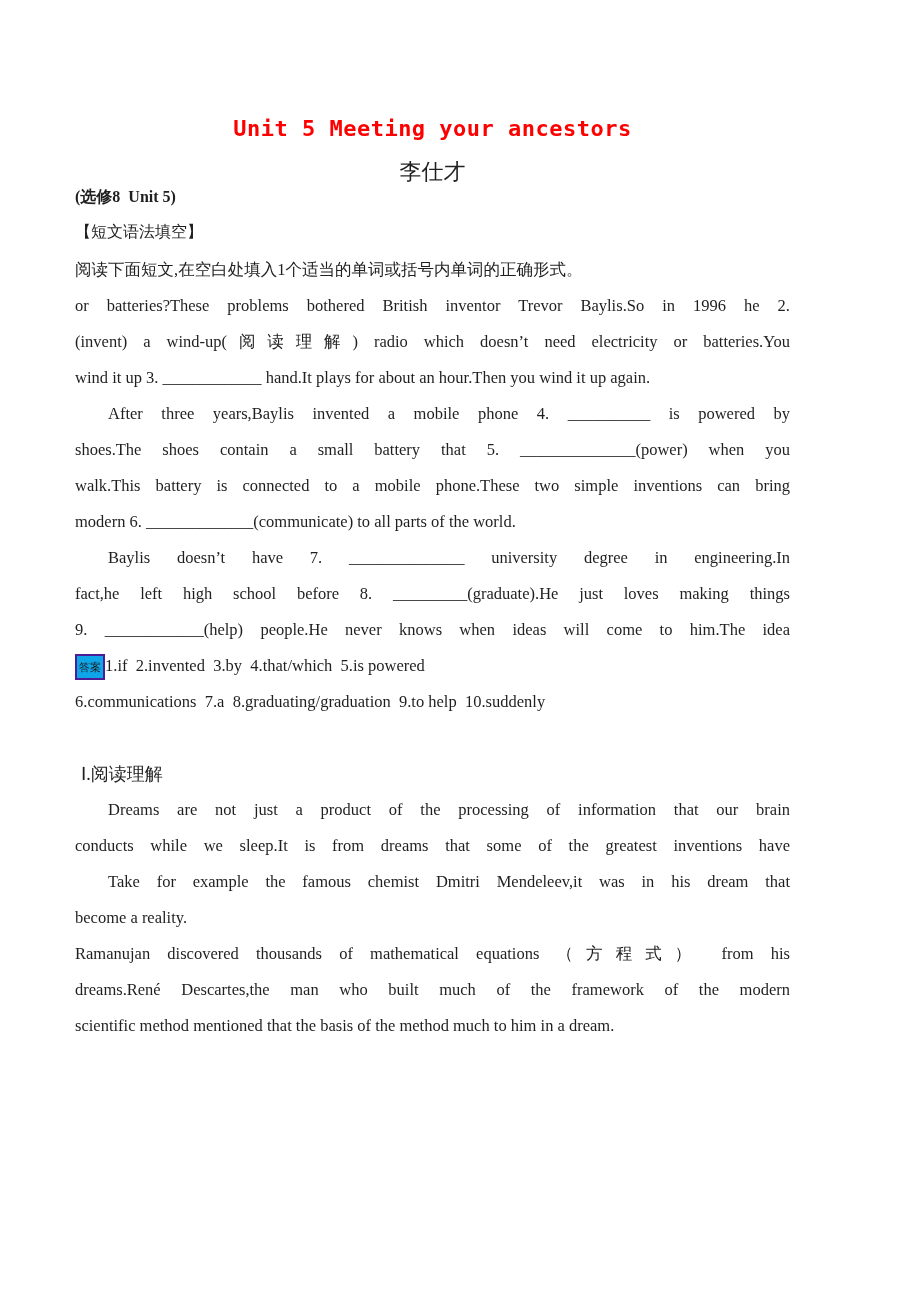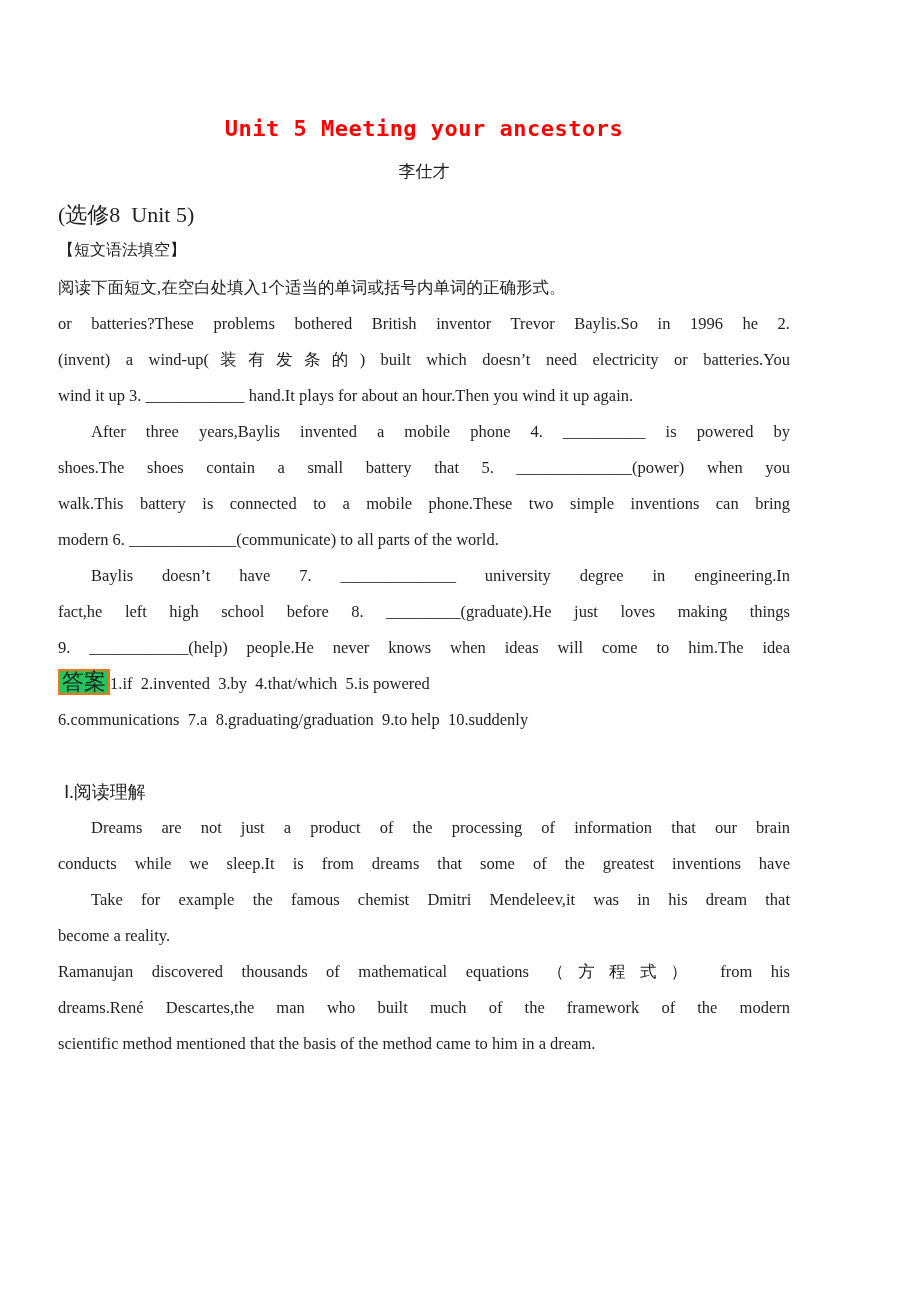--- a/index.html
+++ b/index.html
@@ -5,63 +5,62 @@
   * { margin: 0; padding: 0; box-sizing: border-box; }
   html, body { background: #ffffff; }
   body {
     width: 920px; height: 1302px;
     overflow: hidden;
     font-family: "Liberation Serif", serif;
     color: #1f1f1f;
   }
   .page {
     width: 920px; height: 1302px;
-    padding: 114px 130px 0 58px;
+    padding: 114px 130px 0 75px;
   }
   .doc-title {
     text-align: center;
     color: #fe0000;
     font-family: "DejaVu Sans Mono", monospace;
     font-weight: bold;
     font-size: 22px;
     line-height: 30px;
     letter-spacing: 0.5px;
   }
   .doc-author {
     text-align: center;
-    font-size: 17px;
+    font-size: 22px;
     line-height: 24px;
     margin-top: 16px;
   }
   .unit-heading {
-    font-weight: normal;
-    font-size: 22px;
+    font-weight: bold;
+    font-size: 16px;
     line-height: 26px;
-    margin-top: 18px;
     white-space: pre-wrap;
   }
   .section-heading {
     font-size: 16px;
     line-height: 24px;
     margin-top: 10px;
   }
   .line {
     font-size: 16.5px;
     line-height: 36px;
     white-space: pre-wrap;
   }
   .instr { margin-top: 8px; }
   .just { text-align: justify; text-align-last: justify; }
   .indent { text-indent: 33px; }
   .answers-row { white-space: pre-wrap; }
   .answer-label-box {
     display: inline-block;
-    border: 2px solid #f97316;
-    background: #22c55e;
-    font-size: 22px;
+    border: 2px solid #4c1d95;
+    background: #0ea5e9;
+    font-size: 11px;
     line-height: 22px;
     padding: 0 2px;
     vertical-align: baseline;
   }
   .spacer-line { height: 36px; }
   .reading-heading {
     font-size: 18px;
     line-height: 36px;
     padding-left: 6px;
   }
@@ -75,21 +74,21 @@
 
   <div class="doc-author">李仕才</div>
 
   <div class="unit-heading">(选修8  Unit 5)</div>
 
   <div class="section-heading">【短文语法填空】</div>
 
   <div class="line instr">阅读下面短文,在空白处填入1个适当的单词或括号内单词的正确形式。</div>
 
   <div class="line just">or batteries?These problems bothered British inventor Trevor Baylis.So in 1996 he 2.</div>
-  <div class="line just">(invent) a wind-up(装有发条的) built which doesn’t need electricity or batteries.You</div>
+  <div class="line just">(invent) a wind-up(阅读理解) radio which doesn’t need electricity or batteries.You</div>
   <div class="line">wind it up 3. ____________ hand.It plays for about an hour.Then you wind it up again.</div>
   <div class="line just indent">After three years,Baylis invented a mobile phone 4. __________ is powered by</div>
   <div class="line just">shoes.The shoes contain a small battery that 5. ______________(power) when you</div>
   <div class="line just">walk.This battery is connected to a mobile phone.These two simple inventions can bring</div>
   <div class="line">modern 6. _____________(communicate) to all parts of the world.</div>
   <div class="line just indent">Baylis doesn’t have 7. ______________ university degree in engineering.In</div>
   <div class="line just">fact,he left high school before 8. _________(graduate).He just loves making things</div>
   <div class="line just">9. ____________(help) people.He never knows when ideas will come to him.The idea</div>
 
   <div class="line answers-row"><span class="answer-label-box">答案</span><span>1.if  2.invented  3.by  4.that/which  5.is powered</span></div>
@@ -98,15 +97,15 @@
   <div class="spacer-line"></div>
 
   <div class="reading-heading">Ⅰ.阅读理解</div>
 
   <div class="line just indent">Dreams are not just a product of the processing of information that our brain</div>
   <div class="line just">conducts while we sleep.It is from dreams that some of the greatest inventions have</div>
   <div class="line just indent">Take for example the famous chemist Dmitri Mendeleev,it was in his dream that</div>
   <div class="line">become a reality.</div>
   <div class="line just">Ramanujan discovered thousands of mathematical equations （方程式） from his</div>
   <div class="line just">dreams.René Descartes,the man who built much of the framework of the modern</div>
-  <div class="line">scientific method mentioned that the basis of the method came to him in a dream.</div>
+  <div class="line">scientific method mentioned that the basis of the method much to him in a dream.</div>
 
 </div>
 
 </body></html>

